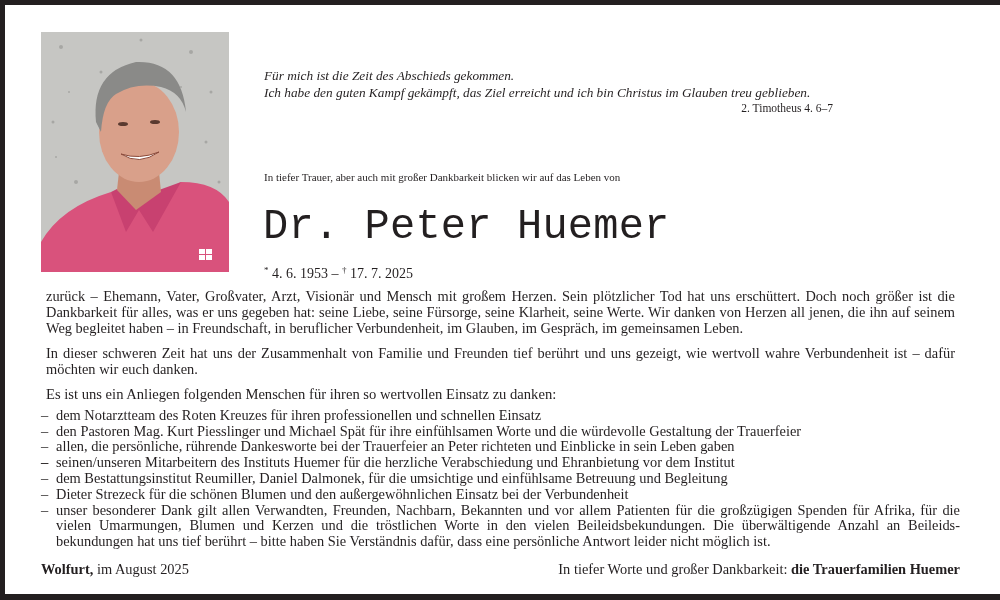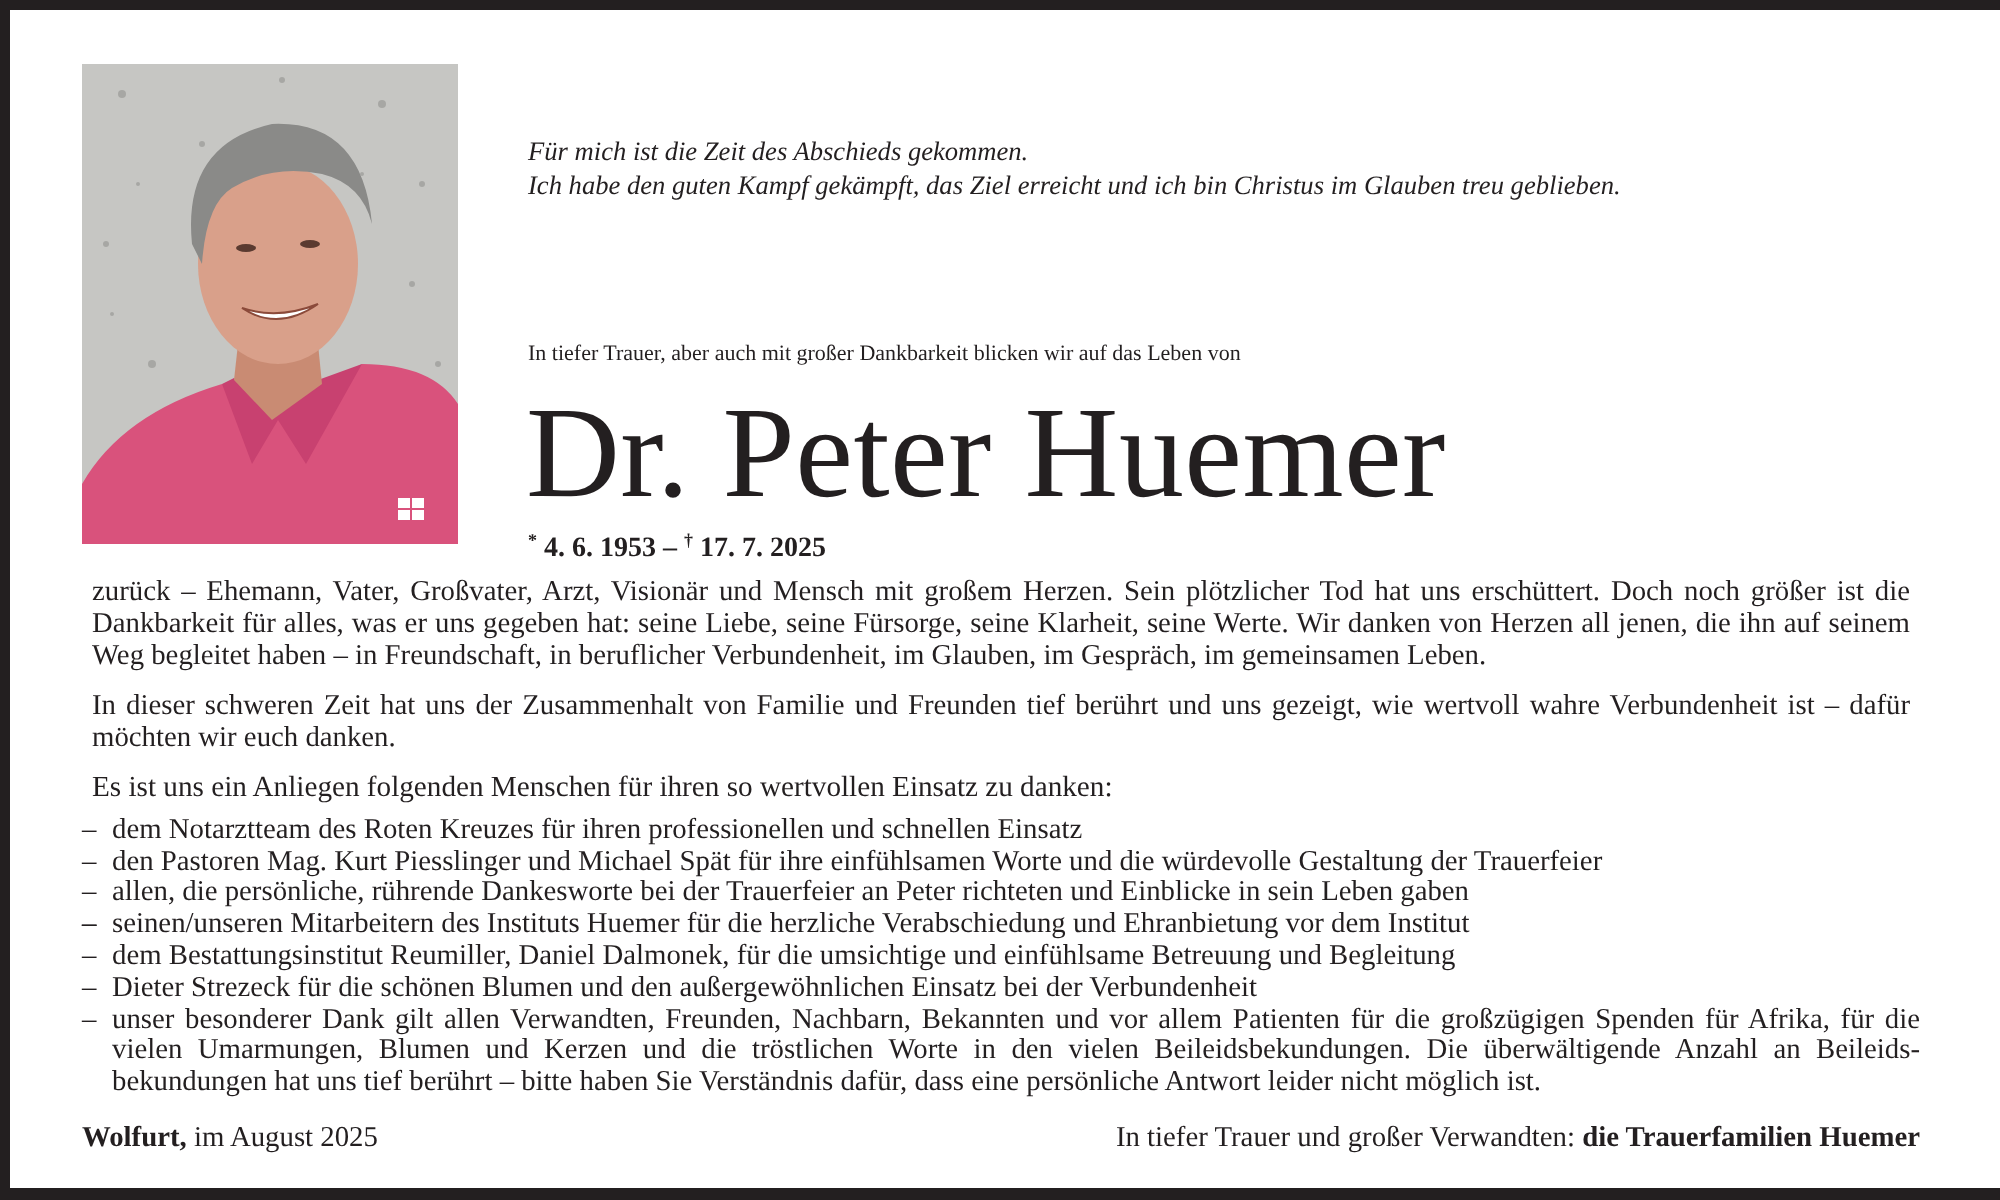--- a/index.html
+++ b/index.html
@@ -31,26 +31,26 @@
     position: absolute; left: 259px; top: 96px; width: 569px;
     text-align: right;
     font-family: "Liberation Serif", serif; font-size: 11.5px; line-height: 14px;
   }
   .intro {
     position: absolute; left: 259px; top: 163px;
     font-family: "Liberation Serif", serif; font-size: 11px; line-height: 18px;
   }
   .name {
     position: absolute; left: 258px; top: 193px;
-    font-family: Liberation Serif, serif; font-size: 65px; line-height: 58px;
+    font-family: Liberation Mono, monospace; font-size: 42px; line-height: 58px;
     letter-spacing: 0.2px;
   }
   .dates {
     position: absolute; left: 259px; top: 256px;
-    font-family: "Liberation Serif", serif; font-weight: bold; font-size: 14px; line-height: 18px;
+    font-family: "Liberation Serif", serif; font-weight: normal; font-size: 14px; line-height: 18px;
   }
   .dates sup { font-size: 9px; vertical-align: 5px; }
   .body {
     position: absolute; left: 36px; top: 279px; width: 919px;
     font-family: "Liberation Serif", serif; font-size: 14.4px; line-height: 15.8px;
     text-align: justify;
   }
   .body p { margin: 5px; }
   .p2 { margin-top: 10px !important; }
   .thanks-heading {
@@ -107,20 +107,21 @@
         <rect x="165" y="217" width="6" height="5" fill="#fff"></rect>
       <rect x="158" y="223" width="6" height="5" fill="#fff"></rect>
         <rect x="165" y="223" width="6" height="5" fill="#fff"></rect>
     </svg>
   </div>
 
   <div class="verse">
     <div>Für mich ist die Zeit des Abschieds gekommen.</div>
     <div>Ich habe den guten Kampf gekämpft, das Ziel erreicht und ich bin Christus im Glauben treu geblieben.</div>
   </div>
+  <div class="verse-ref">2. Timotheus 4. 6–7</div>
 
   <div class="intro">In tiefer Trauer, aber auch mit großer Dankbarkeit blicken wir auf das Leben von</div>
 
   <div class="name">Dr. Peter Huemer</div>
 
   <div class="dates">
     <sup>*</sup><span> 4. 6. 1953 – </span><sup>†</sup><span> 17. 7. 2025</span>
   </div>
 
   <div class="body">
@@ -134,16 +135,16 @@
       <li><span class="dash">–</span></li>
       <li><span class="dash">–</span><span>seinen/unseren Mitarbeitern des Instituts Huemer für die herzliche Verabschiedung und Ehranbietung vor dem Institut</span></li>
       <li><span class="dash">–</span><span>dem Bestattungsinstitut Reumiller, Daniel Dalmonek, für die umsichtige und einfühlsame Betreuung und Begleitung</span></li>
       <li><span class="dash">–</span><span>Dieter Strezeck für die schönen Blumen und den außergewöhnlichen Einsatz bei der Verbundenheit</span></li>
       <li><span class="dash">–</span><span>unser besonderer Dank gilt allen Verwandten, Freunden, Nachbarn, Bekannten und vor allem Patienten für die großzügigen Spenden für Afrika, für die vielen Umarmungen, Blumen und Kerzen und die tröstlichen Worte in den vielen Beileidsbekundungen. Die überwältigende Anzahl an Beileids­bekundungen hat uns tief berührt – bitte haben Sie Verständnis dafür, dass eine persönliche Antwort leider nicht möglich ist.</span></li>
     </ul>
   </div>
 
   <div class="footer">
     <div class="left"><b>Wolfurt,</b><span> im August 2025</span></div>
-    <div class="right"><span>In tiefer Trauer und großer Verwandten: </span><b>die Trauerfamilien Huemer</b></div>
+    <div class="right"><span>In tiefer Worte und großer Dankbarkeit: </span><b>die Trauerfamilien Huemer</b></div>
   </div>
 
 </div>
 
 </body></html>

